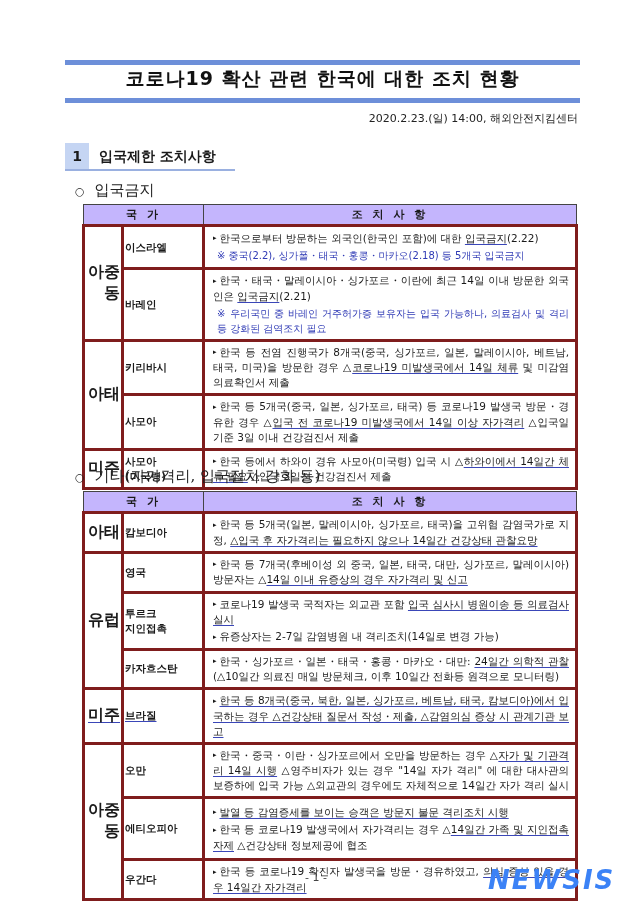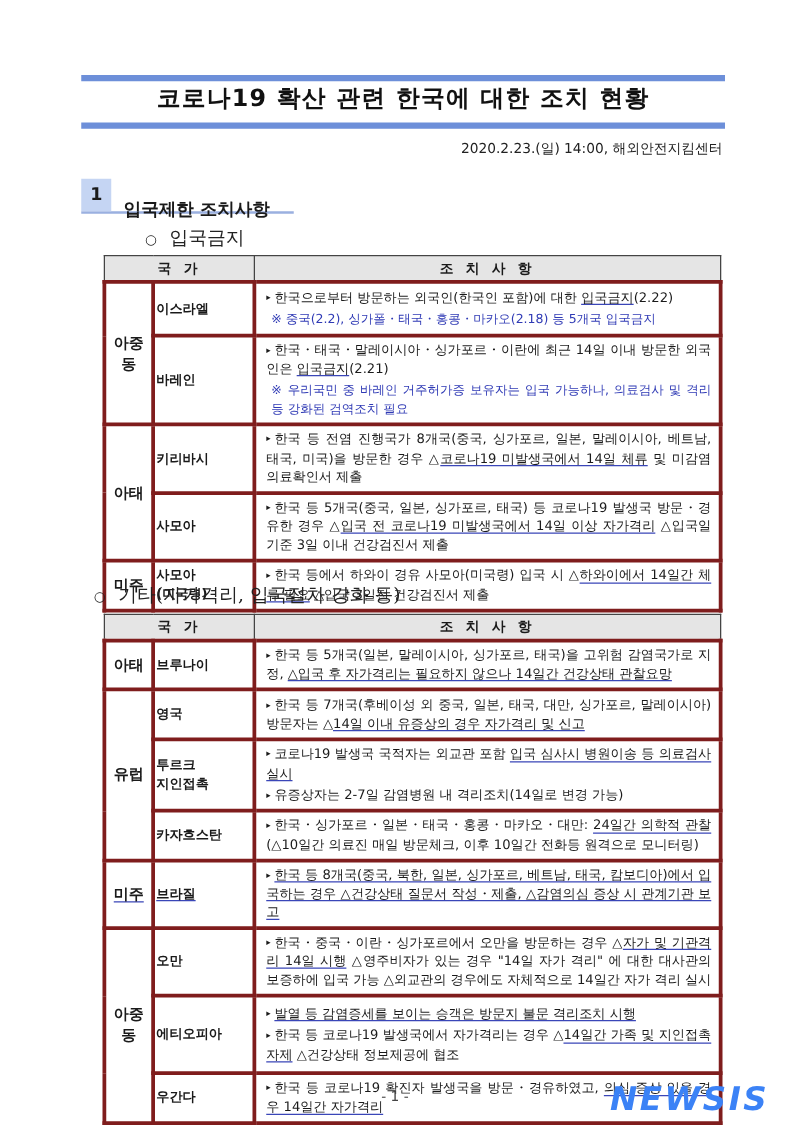--- a/index.html
+++ b/index.html
@@ -11,32 +11,32 @@
   .title-bar.top { top: 60px; }
   .title-bar.bottom { top: 98px; }
   .title { position: absolute; left: 65px; top: 66px; width: 515px; text-align: center;
            font-size: 19px; font-weight: bold; letter-spacing: 1px; color: #111; }
   .dateline { position: absolute; right: 62px; top: 111px; font-size: 11px; color: #222; }
 
   .section-head { position: absolute; left: 65px; top: 143px; height: 26px; width: 170px;
                   border-bottom: 2px solid #9ab0e0; }
   .section-num { position: absolute; left: 0; top: 0; width: 24px; height: 26px; background: #c5d5f3;
                  font-weight: bold; font-size: 14px; text-align: center; line-height: 26px; }
-  .section-label { position: absolute; left: 34px; top: 12px; line-height: 26px; font-size: 14px; font-weight: bold; }
+  .section-label { position: absolute; left: 34px; top: 0; line-height: 26px; font-size: 14px; font-weight: bold; }
 
   .sub-head { position: absolute; left: 75px; font-family: "DejaVu Serif", "Liberation Serif", serif;
               font-size: 15px; color: #222; }
   .sub-head .bullet { display: inline-block; margin-right: 10px; font-size: 11px; vertical-align: middle; }
 
   table.tbl { position: absolute; left: 82px; width: 496px; border-collapse: collapse;
               border: 1.5px solid #222; font-size: 10.5px; }
-  table.tbl th { background: #e5e5e5; font-weight: bold; font-size: 11px; letter-spacing: 3px;
+  table.tbl th { background: #c4b5fd; font-weight: bold; font-size: 11px; letter-spacing: 3px;
                  height: 17px; border: 1px solid #444; border-bottom: 2px double #444; }
   table.tbl td { border: 3px solid #7f1d1d; vertical-align: middle; }
-  td.region { width: 34px; text-align: center; font-weight: bold; font-size: 12px; }
+  td.region { width: 34px; text-align: right; font-weight: bold; font-size: 16px; }
   td.country { width: 76px; font-weight: bold; font-size: 10.5px; line-height: 15px; }
   td.measure { padding: 3px 6px 3px 8px; line-height: 15px; text-align: justify; }
   .line { display: block; }
   .line + .line { margin-top: 2px; }
   .tri { font-size: 7px; vertical-align: middle; margin-right: 3px; }
   .note { color: #2f3ab5; display: block; padding-left: 4px; margin-top: 2px; font-size: 10px; }
   u { text-decoration-color: #3a46b8; text-underline-offset: 2px; }
 
   .page-num { position: absolute; left: 305px; top: 871px; font-size: 11px; color: #444; }
   .watermark { position: absolute; left: 488px; top: 865px; font-family: "DejaVu Sans", sans-serif;
@@ -50,21 +50,21 @@
   <div class="title-bar top"></div>
   <div class="title">코로나19 확산 관련 한국에 대한 조치 현황</div>
   <div class="title-bar bottom"></div>
   <div class="dateline">2020.2.23.(일) 14:00, 해외안전지킴센터</div>
 
   <div class="section-head">
     <div class="section-num">1</div>
     <div class="section-label">입국제한 조치사항</div>
   </div>
 
-  <div class="sub-head" style="top:181px;margin-left:41px;">
+  <div class="sub-head" style="top:181px;">
     <span class="bullet">○</span><span>입국금지</span>
   </div>
 
   <table class="tbl" style="top:204px;">
     <tbody>
         <tr>
       <th colspan="2">국 가</th>
       <th>조 치 사 항</th>
     </tr>
     <tr style="height:43px;">
@@ -104,21 +104,21 @@
   </div>
 
   <table class="tbl" style="top:491px;">
     <tbody>
         <tr>
       <th colspan="2">국 가</th>
       <th>조 치 사 항</th>
     </tr>
     <tr style="height:37px;">
       <td class="region">아태</td>
-      <td class="country">브루나이</td>
+      <td class="country">캄보디아</td>
       <td class="measure"><span class="tri">▸</span><span>한국 등 5개국(일본, 말레이시아, 싱가포르, 태국)을 고위험 감염국가로 지정, </span><u>△입국 후 자가격리는 필요하지 않으나 14일간 건강상태 관찰요망</u></td>
     </tr>
     <tr style="height:40px;">
       <td class="region" rowspan="3">유럽</td>
       <td class="country">영국</td>
       <td class="measure"><span class="tri">▸</span><span>한국 등 7개국(후베이성 외 중국, 일본, 태국, 대만, 싱가포르, 말레이시아) 방문자는 △</span><u>14일 이내 유증상의 경우 자가격리 및 신고</u></td>
     </tr>
     <tr style="height:40px;">
       <td class="country"><span class="line">투르크</span><span>지인접촉</span></td>
       <td class="measure">

